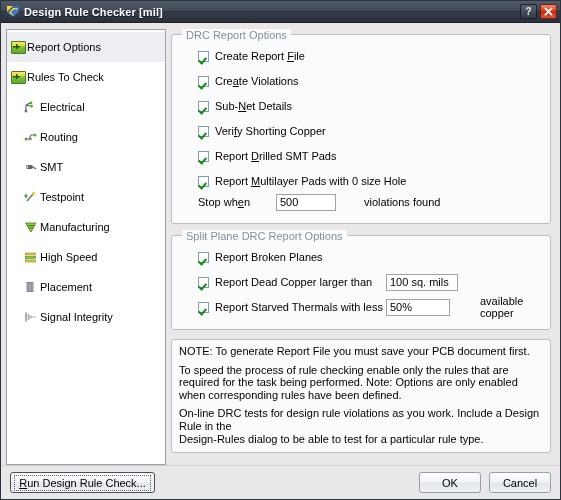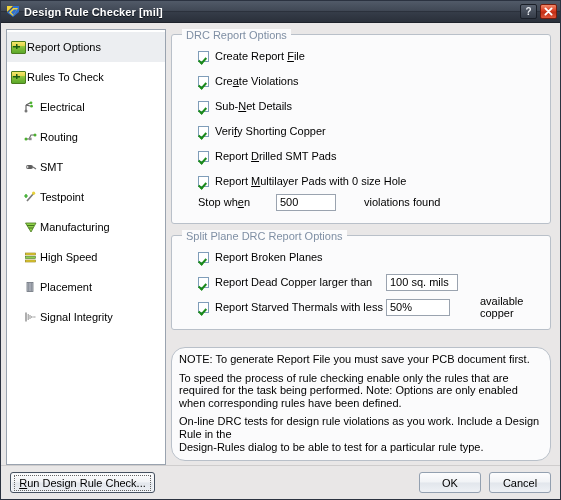--- a/index.html
+++ b/index.html
@@ -114,22 +114,22 @@
   .field{
     box-sizing:border-box;height:17px;
     background:#fff;border:1px solid #9aa3af;
     font-family:"Liberation Sans",sans-serif;font-size:11px;
     padding:0 3px;color:#000;line-height:15px;
   }
   .inline-row{display:flex;align-items:center;margin:2px 0 2px 16px;height:18px;gap:20px;}
   .inline-row .txt{font-size:11px;white-space:nowrap;}
   
   .note{
-    border:1px solid #b9c0c9;border-radius:14px;background:#fbfbfc;
-    margin:17px 4px 0 0;padding:5px 7px 6px 7px;box-sizing:border-box;
+    border:1px solid #b9c0c9;border-radius:3px;background:#fbfbfc;
+    margin:9px 4px 0 0;padding:5px 7px 6px 7px;box-sizing:border-box;
     font-size:11px;line-height:12.5px;color:#000;
   }
   .note p{margin:0 0 6px 0;}
   .note p:last-child{margin-bottom:0;}
   .note p.tight{margin-bottom:1px;}
   
   .footer{
     flex:0 0 34px;height:34px;
     display:flex;align-items:center;
     padding:0 9px;

